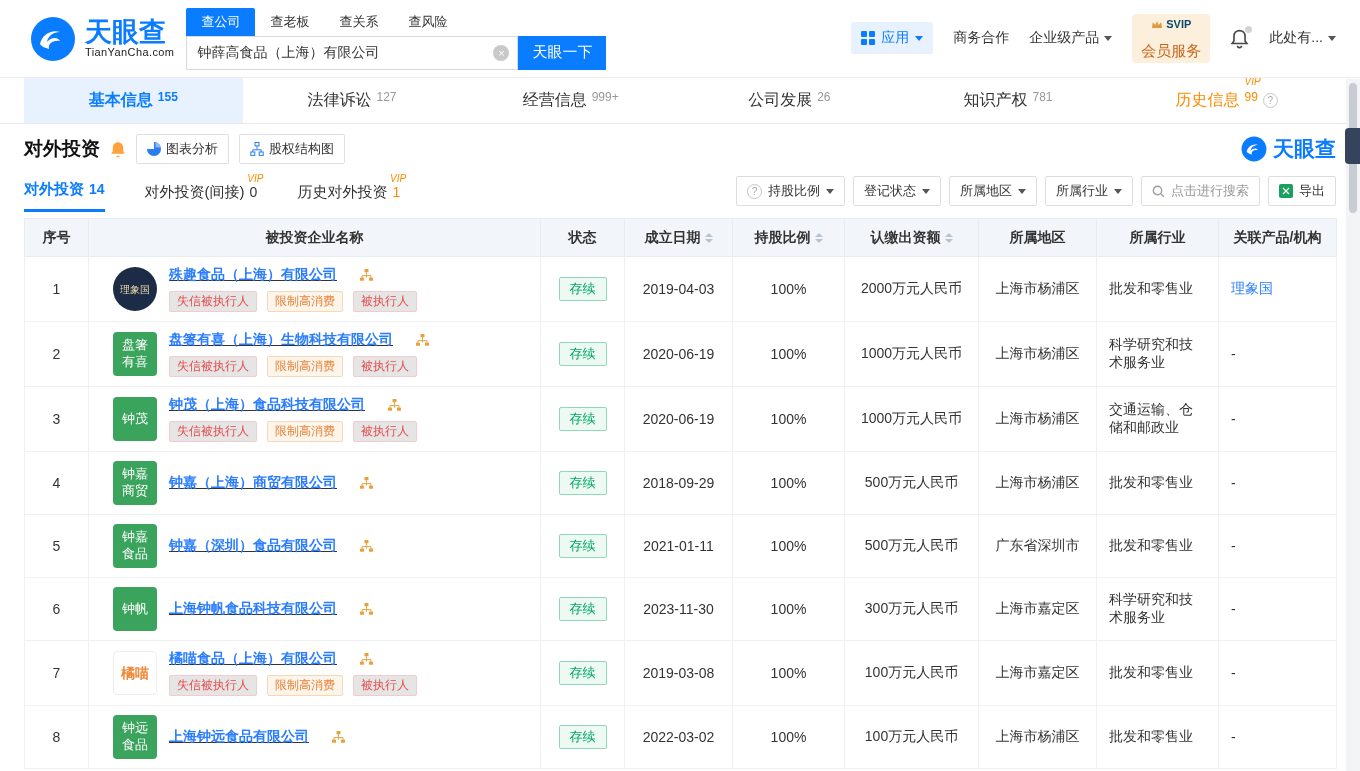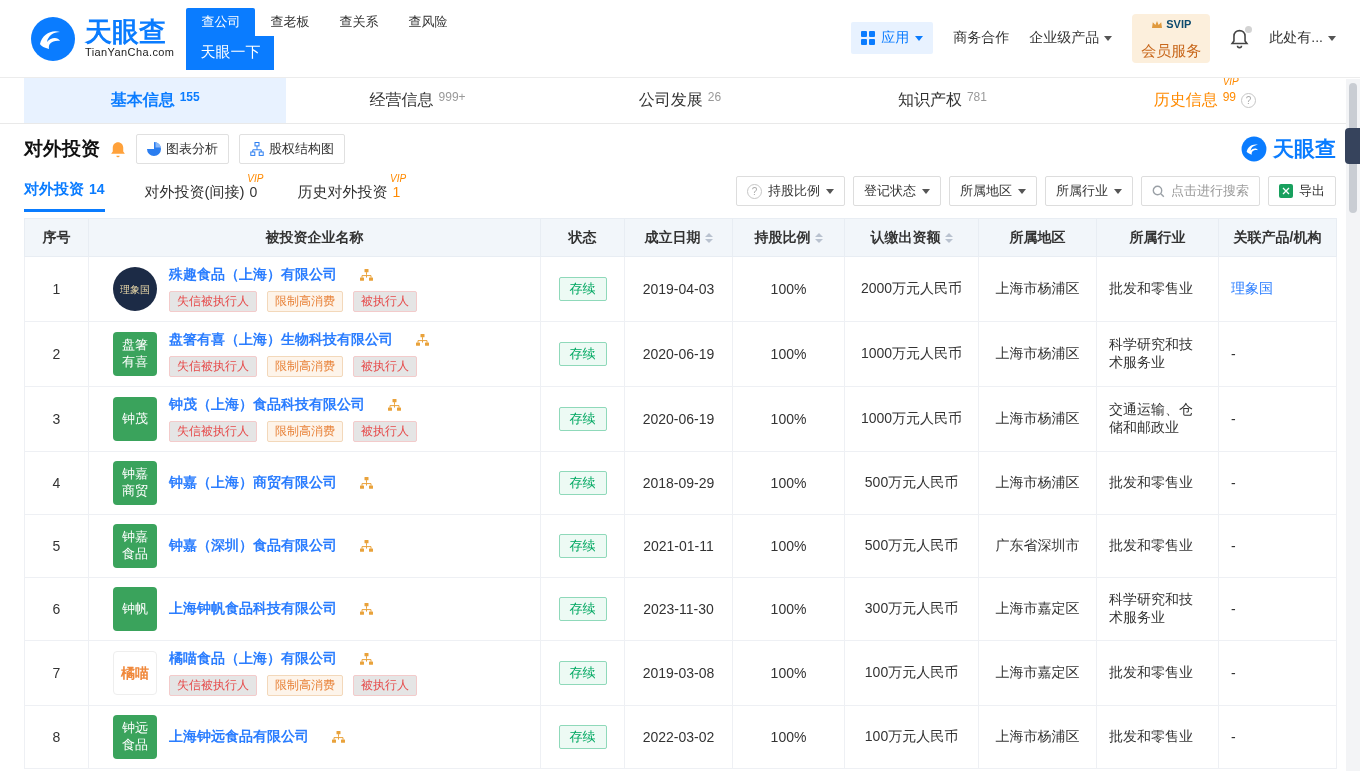--- a/index.html
+++ b/index.html
@@ -74,21 +74,21 @@
   td{border:1px solid #eef0f4;font-size:14px;color:#333;text-align:center;vertical-align:middle;padding:9px 6px;background:#fff;}
   .sort{display:inline-flex;flex-direction:column;gap:2px;margin-left:4px;vertical-align:middle;cursor:pointer;}
   .sort .up{width:0;height:0;border-left:4px solid transparent;border-right:4px solid transparent;border-bottom:4px solid #b9c2cf;}
   .sort .down{width:0;height:0;border-left:4px solid transparent;border-right:4px solid transparent;border-top:4px solid #b9c2cf;}
   .name-cell{text-align:left;}
   .name-wrap{display:flex;align-items:center;padding-left:18px;}
   .co-icon{width:44px;height:44px;border-radius:4px;flex:none;display:flex;flex-direction:column;align-items:center;justify-content:center;color:#fff;font-size:13px;line-height:1.3;background:#3aa35c;}
   .co-icon.dark{background:#1c2b46;border-radius:50%;color:#ead9a8;font-size:10px;}
   .co-icon.light{background:#fff;border:1px solid #eee;color:#f0883a;font-weight:bold;font-size:14px;}
   .name-col{margin-left:12px;display:flex;flex-direction:column;gap:7px;min-width:0;}
-  .name-line{display:flex;align-items:center;gap:22px;}
+  .name-line{display:flex;align-items:center;gap:22px;text-decoration:underline;}
   .co-link{color:#2a7dff;font-weight:bold;font-size:14px;cursor:pointer;white-space:nowrap;}
   .eq-icon{display:inline-flex;cursor:pointer;}
   .tags{display:flex;gap:10px;}
   .tag{font-size:12px;padding:1px 7px;border-radius:2px;cursor:pointer;white-space:nowrap;}
   .tag.red{color:#e64c4c;background:#e5e5e5;border:1px solid #f3cbcb;}
   .tag.orange{color:#e8833a;background:#fdf4ea;border:1px solid #f3d8ba;}
   .status-badge{display:inline-block;font-size:13px;color:#00a861;background:#edfaf4;border:1px solid #8fd9ba;border-radius:2px;padding:2px 10px;}
   .industry-cell{text-align:left;padding-left:12px;padding-right:18px;}
   .related-cell{text-align:left;padding-left:12px;}
   .related-link{color:#2a7dff;cursor:pointer;}
@@ -115,20 +115,24 @@
 
 
   <div class="search-block">
     <div class="search-tabs">
         <div class="stab active">查公司</div>
         <div class="stab">查老板</div>
         <div class="stab">查关系</div>
         <div class="stab">查风险</div>
       </div>
     <div class="search-row">
+      <div class="search-box">
+        <input class="search-input" value="钟薛高食品（上海）有限公司" style="">
+        <span class="clear-btn">×</span>
+      </div>
       <button class="search-btn">天眼一下</button>
     </div>
   </div>
 
   <div class="top-right">
     <div class="apps-btn">
       <svg width="14" height="14">
           <rect x="0" y="0" width="6" height="6" rx="1" fill="#0a7cff"></rect>
           <rect x="8" y="0" width="6" height="6" rx="1" fill="#0a7cff"></rect>
           <rect x="0" y="8" width="6" height="6" rx="1" fill="#0a7cff"></rect>
@@ -164,20 +168,24 @@
       <span>此处有...</span>
       <span class="tri"></span>
     </div>
   </div>
 </div>
 
 <div class="main-tabs">
     <div class="mtab active">
       <span>基本信息</span>
       <span class="cnt-wrap"><span class="mtab-count">155</span></span>
+    </div>
+    <div class="mtab">
+      <span>法律诉讼</span>
+      <span class="cnt-wrap"><span class="mtab-count">127</span></span>
     </div>
     <div class="mtab">
       <span>经营信息</span>
       <span class="cnt-wrap"><span class="mtab-count">999+</span></span>
     </div>
     <div class="mtab">
       <span>公司发展</span>
       <span class="cnt-wrap"><span class="mtab-count">26</span></span>
     </div>
     <div class="mtab">

